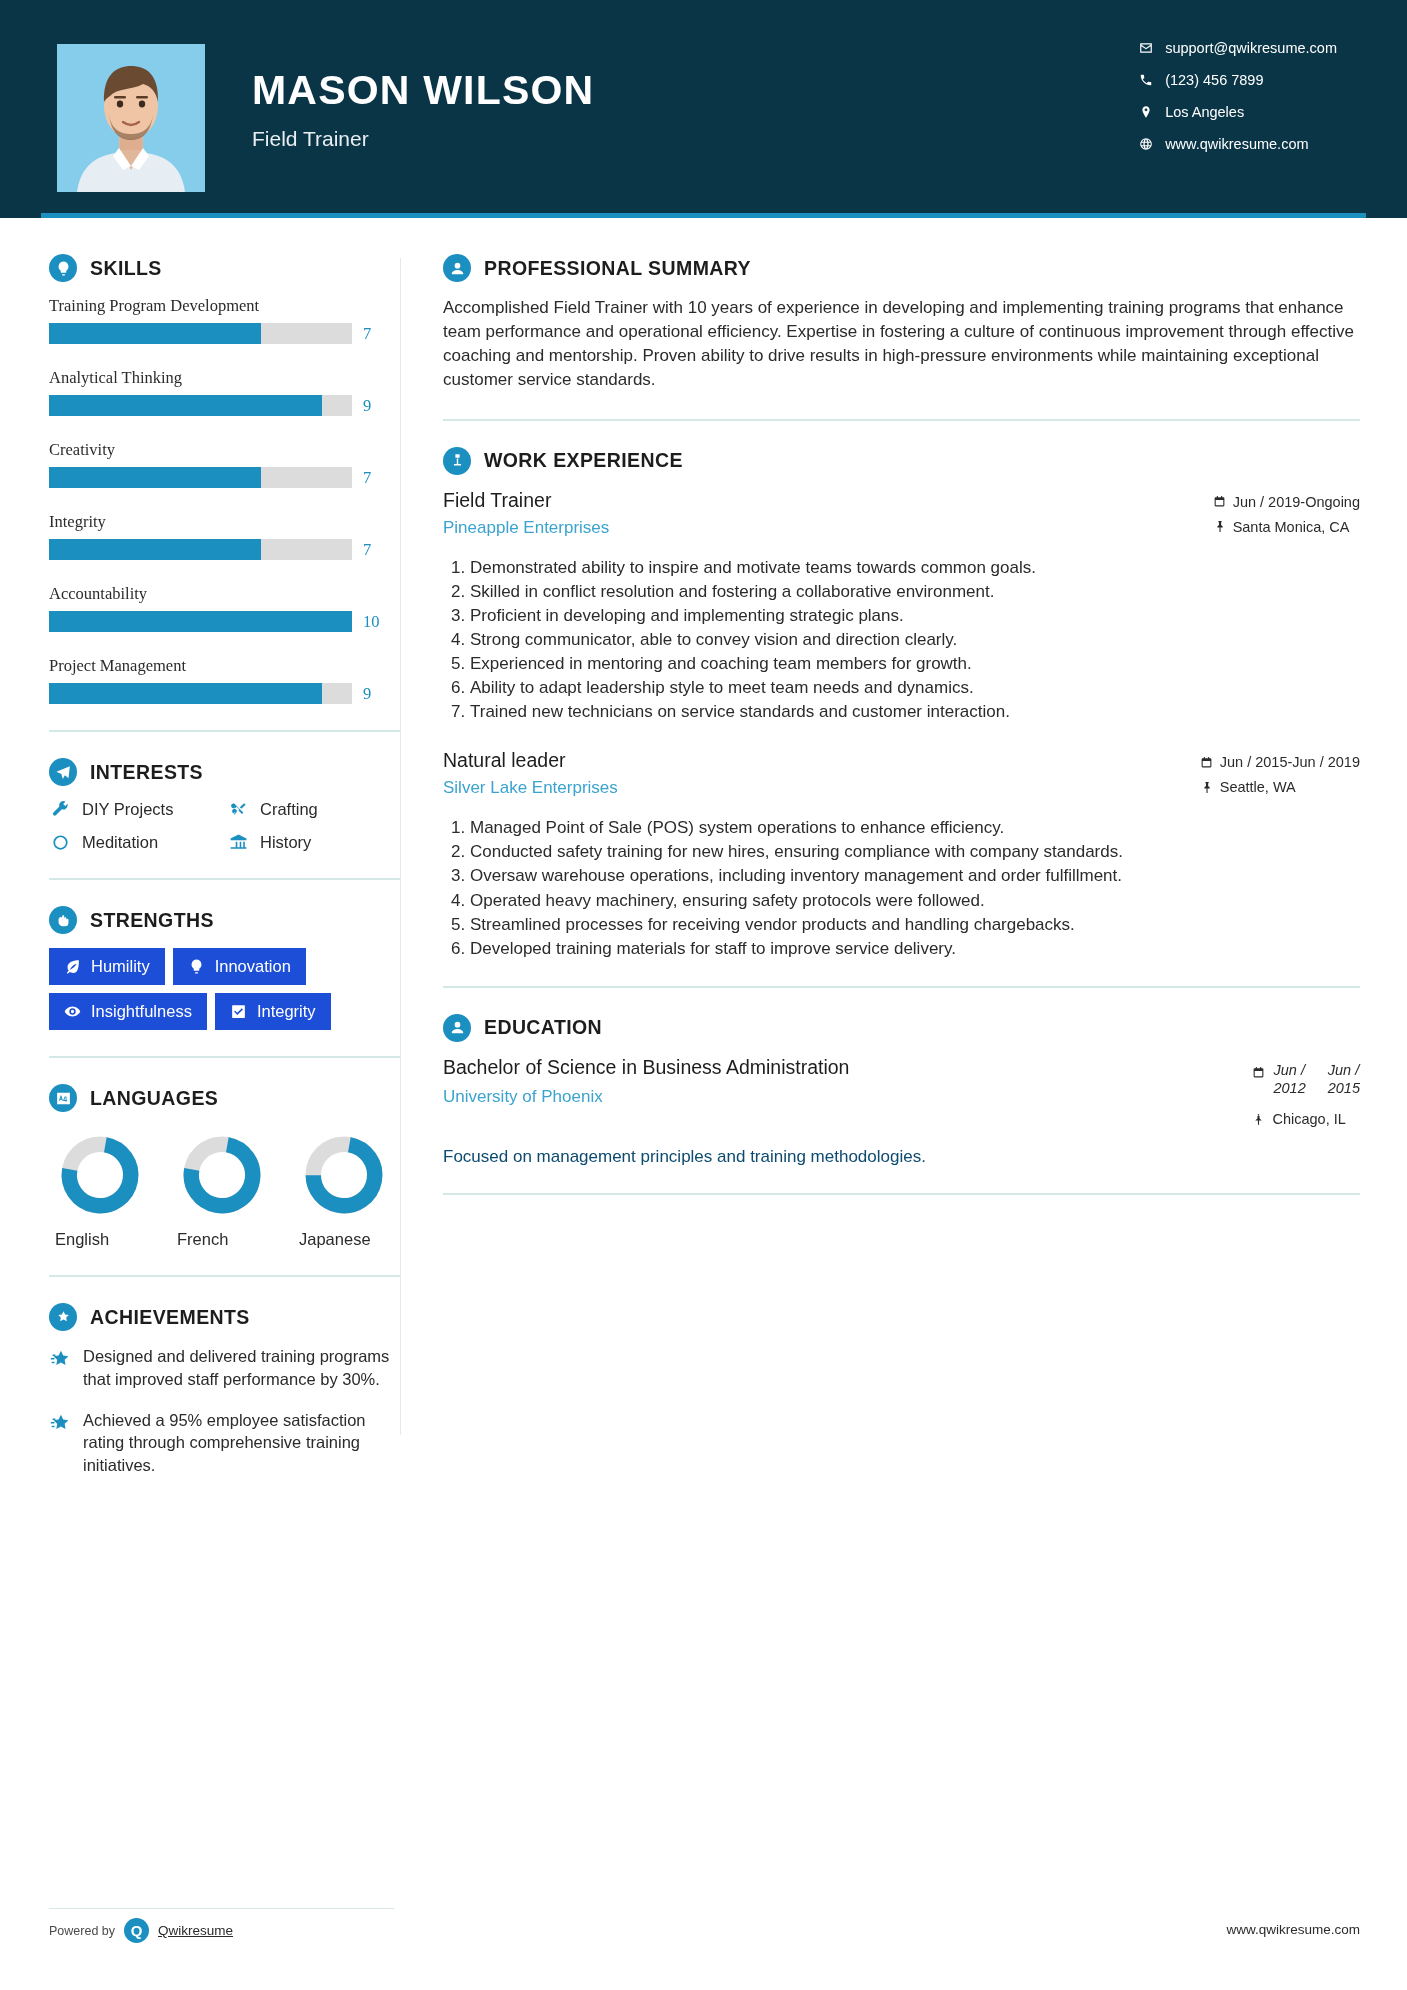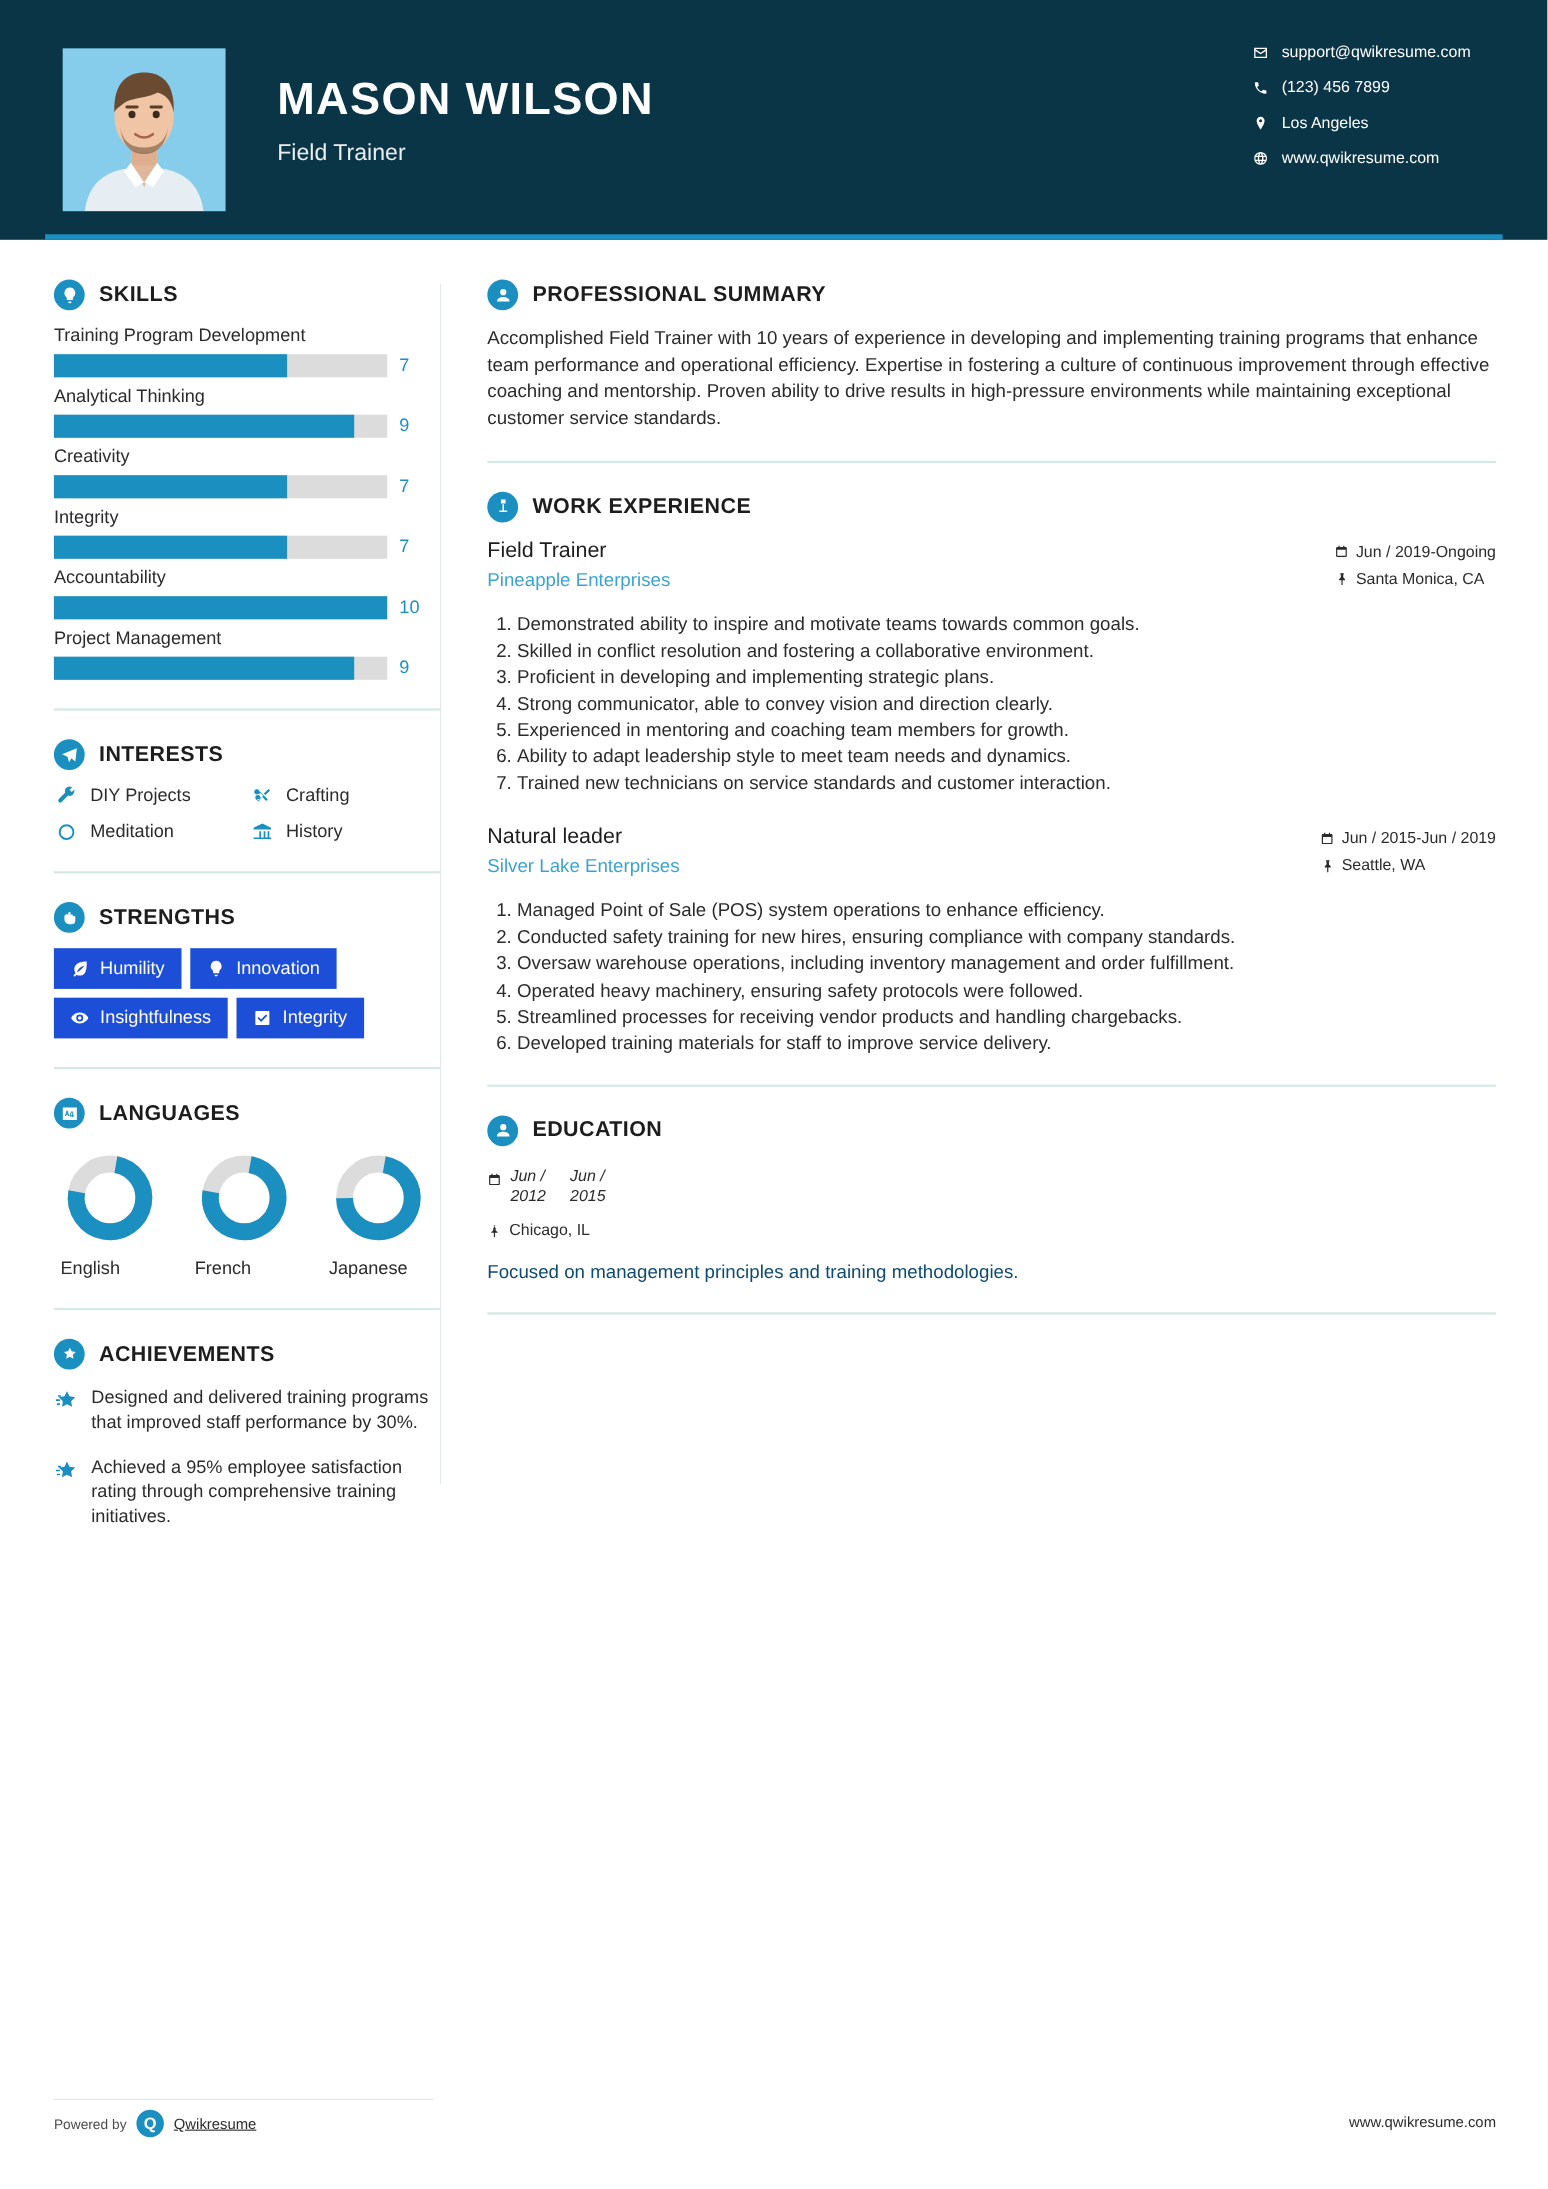--- a/index.html
+++ b/index.html
@@ -134,21 +134,21 @@
     color: #1d1d1d;
   }
 
   .hr {
     height: 2px;
     background: #d4e9e6;
     margin: 26px 0 26px 0;
   }
 
   
-  .skill { margin-bottom: 8px; }
+  .skill { margin-bottom: 24px; font-family: Liberation Serif, serif; }
   .skill-name {
     font-size: 16.5px;
     color: #2b2b2b;
     margin-bottom: 7px;
   }
   .skill-row {
     display: flex;
     align-items: center;
     gap: 11px;
   }
@@ -766,20 +766,24 @@
         <div class="sec-head">
           <span class="sec-ico">
             <svg viewBox="0 0 24 24">
                 <path d="M12 12a4 4 0 100-8 4 4 0 000 8zm0 2c-3.3 0-8 1.7-8 5v1h16v-1c0-3.3-4.7-5-8-5z"></path>
               </svg>
           </span>
           <span class="sec-title">EDUCATION</span>
         </div>
 
         <div class="edu-head">
+          <div>
+            <div class="edu-degree">Bachelor of Science in Business Administration</div>
+            <div class="edu-school">University of Phoenix</div>
+          </div>
           <div class="job-right">
             <div class="edu-dates">
               <svg viewBox="0 0 24 24">
                   <path d="M7 2v2H5a2 2 0 00-2 2v13a2 2 0 002 2h14a2 2 0 002-2V6a2 2 0 00-2-2h-2V2h-2v2H9V2H7zM5 9h14v10H5V9z"></path>
                 </svg>
               <span class="edu-date-col" style="white-space:pre-line">Jun /
 2012</span>
               <span class="edu-date-col" style="white-space:pre-line;margin-left:14px">Jun /
 2015</span>
             </div>

